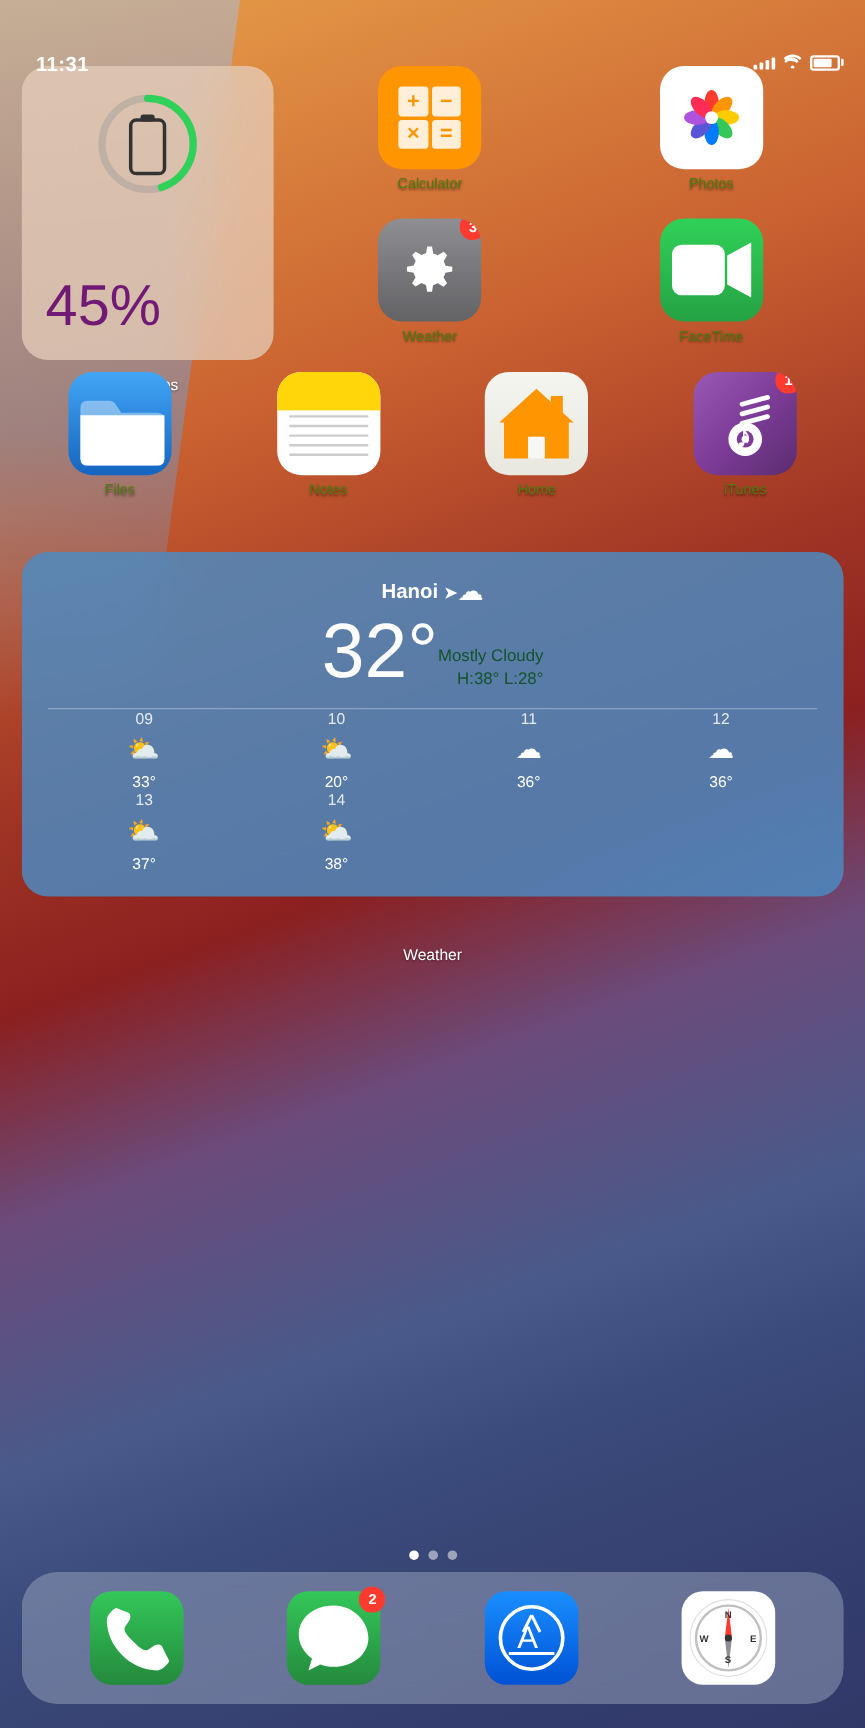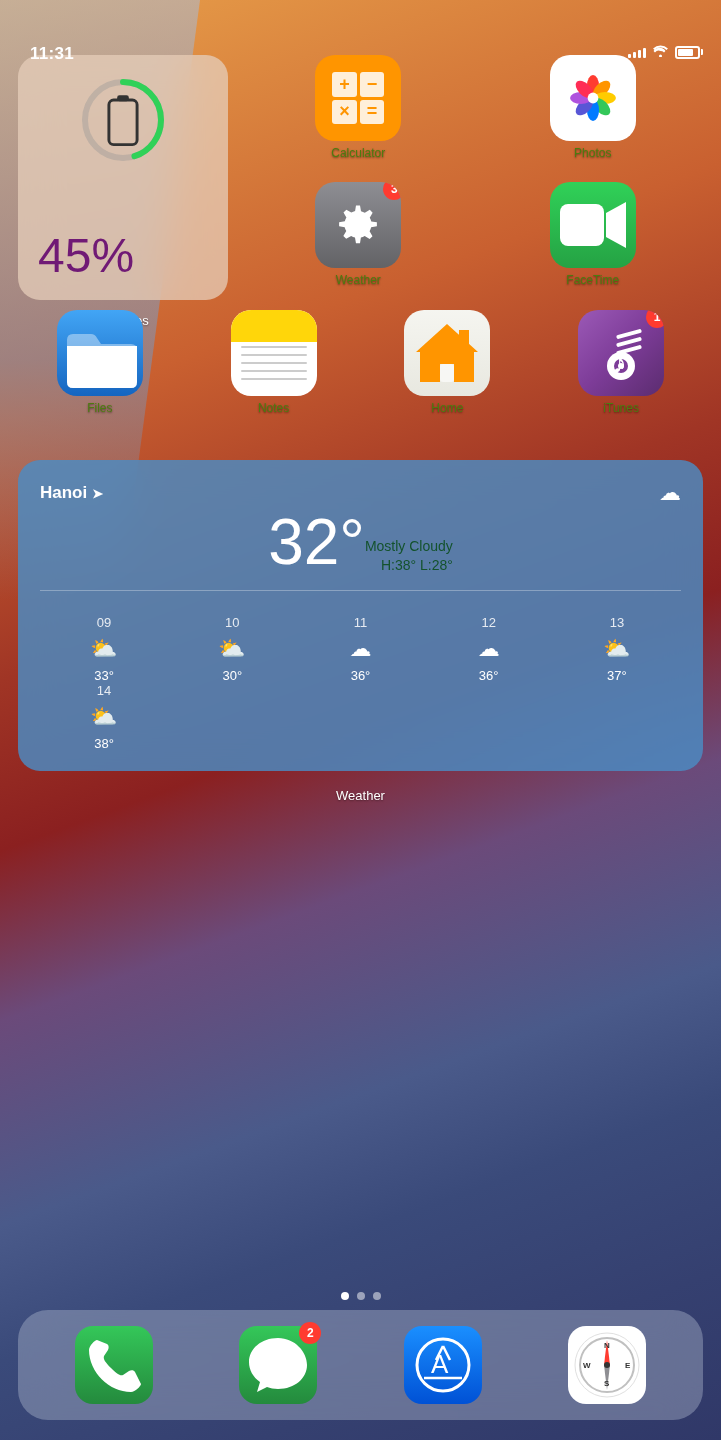--- a/index.html
+++ b/index.html
@@ -327,21 +327,21 @@
       left: 18px;
       right: 18px;
       background: rgba(74, 140, 196, 0.82);
       border-radius: 22px;
       padding: 20px 22px 20px;
       backdrop-filter: blur(20px);
     }
     .weather-header {
       display: flex;
       align-items: center;
-      justify-content: space-between;
+      justify-content: center;
       margin-bottom: 4px;
     }
     .weather-location {
       display: flex;
       align-items: center;
       gap: 5px;
       font-size: 17px;
       font-weight: 600;
       color: white;
     }
@@ -365,24 +365,24 @@
       line-height: 1.4;
     }
     .weather-main-row {
       display: flex;
       align-items: flex-end;
       justify-content: center;
       margin-bottom: 14px;
     }
     .weather-forecast {
       display: grid;
-      grid-template-columns: repeat(5, 1fr);
+      grid-template-columns: repeat(4, 1fr);
       gap: 0;
       border-top: 1px solid rgba(255,255,255,0.3);
-      padding-top: 24px;
+      padding-top: 0;
     }
     .forecast-item {
       display: flex;
       flex-direction: column;
       align-items: center;
       gap: 6px;
     }
     .forecast-hour {
       font-size: 13px;
       color: rgba(255,255,255,0.85);
@@ -667,21 +667,21 @@
     </div>
     <div class="weather-forecast">
       <div class="forecast-item">
         <span class="forecast-hour">09</span>
         <span class="forecast-cloud">⛅</span>
         <span class="forecast-temp">33°</span>
       </div>
       <div class="forecast-item">
         <span class="forecast-hour">10</span>
         <span class="forecast-cloud">⛅</span>
-        <span class="forecast-temp">30°</span>
+        <span class="forecast-temp">20°</span>
       </div>
       <div class="forecast-item">
         <span class="forecast-hour">11</span>
         <span class="forecast-cloud">☁</span>
         <span class="forecast-temp">36°</span>
       </div>
       <div class="forecast-item">
         <span class="forecast-hour">12</span>
         <span class="forecast-cloud">☁</span>
         <span class="forecast-temp">36°</span>

